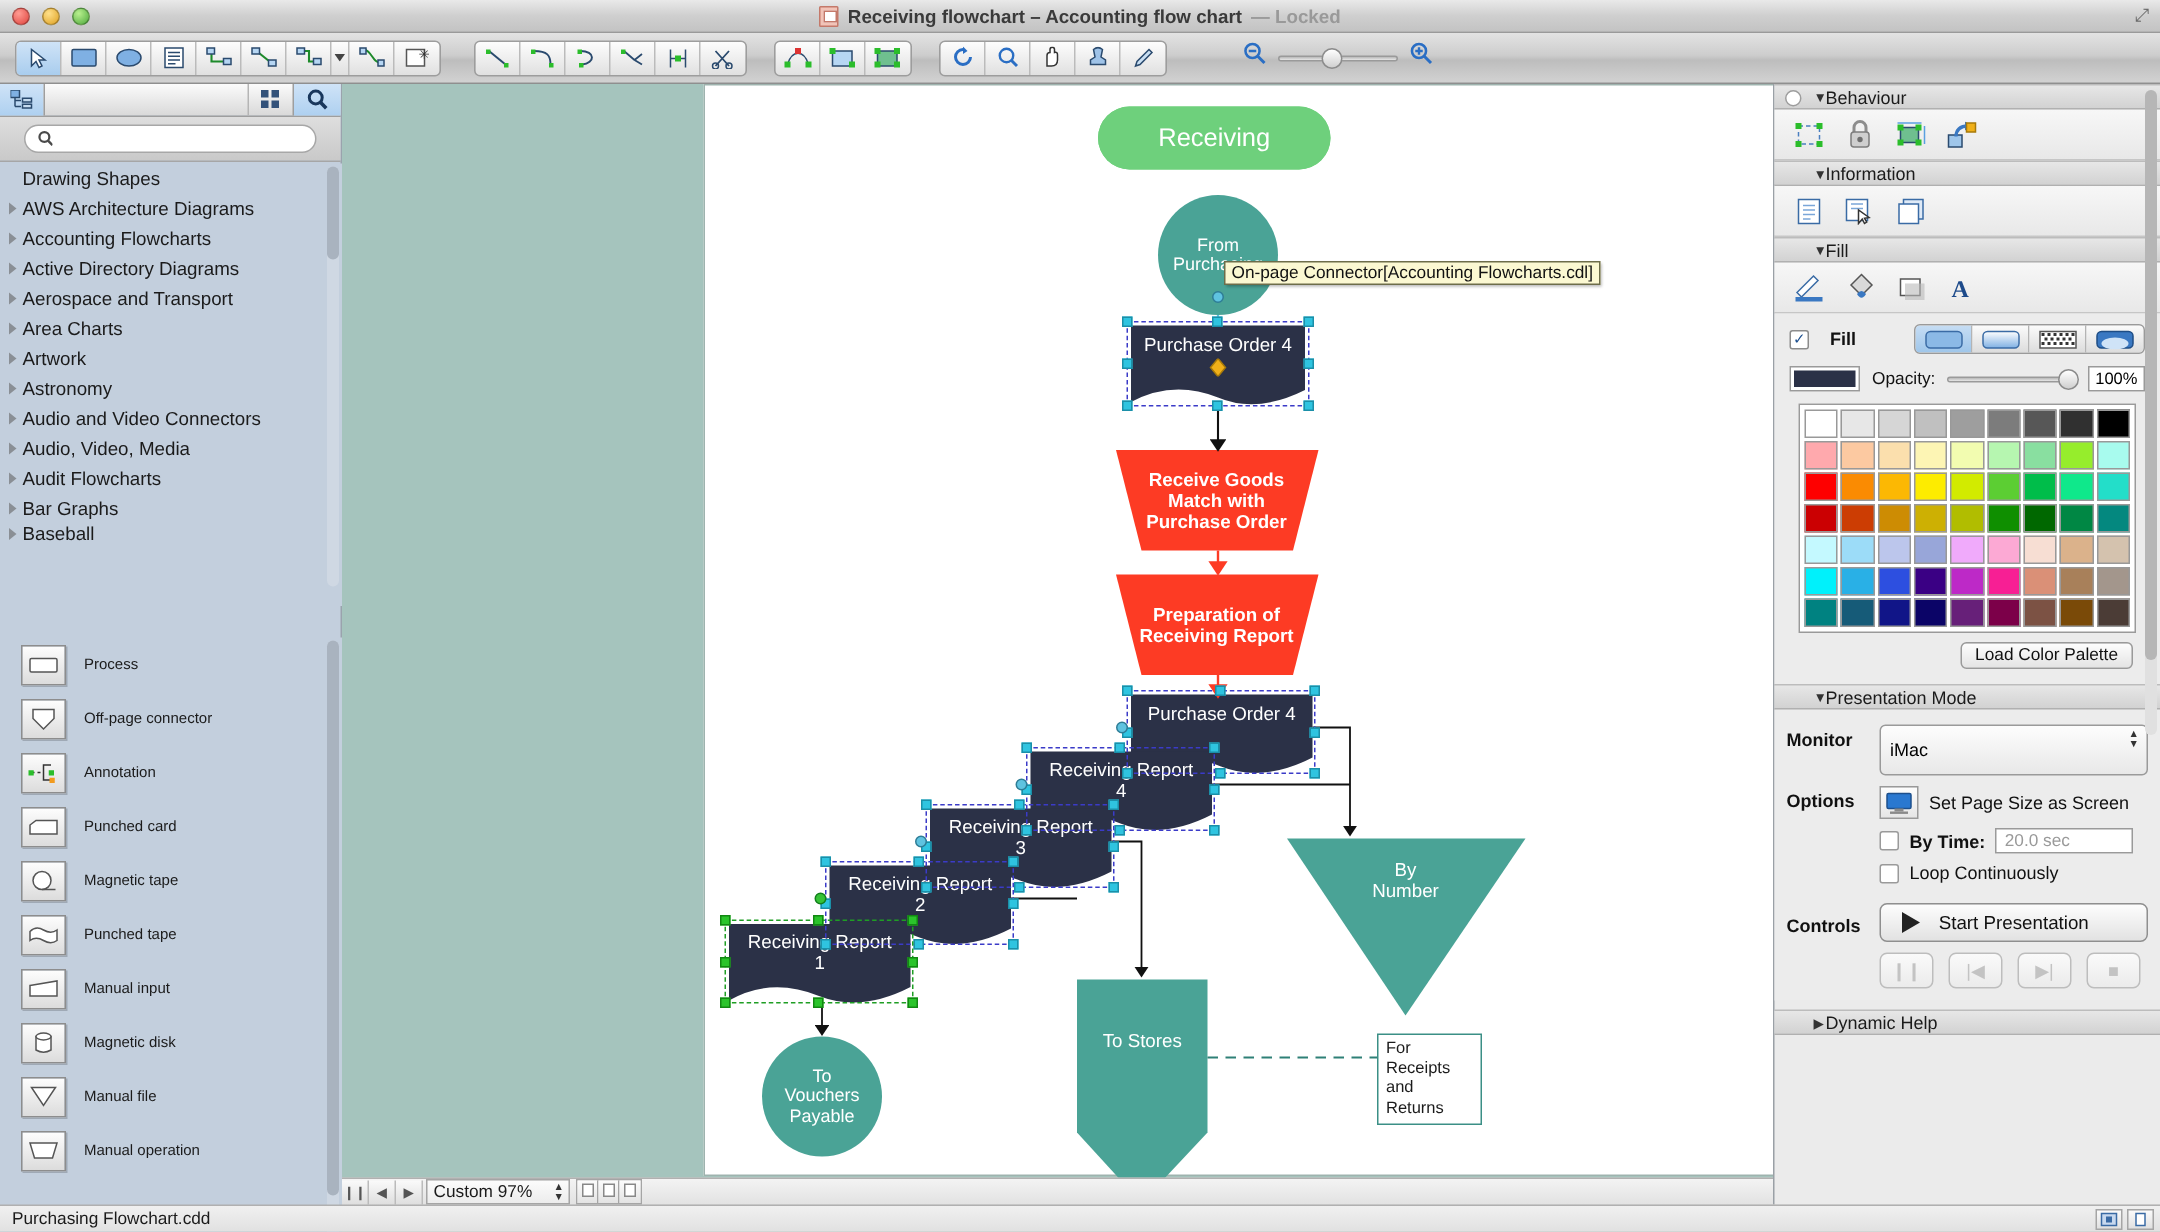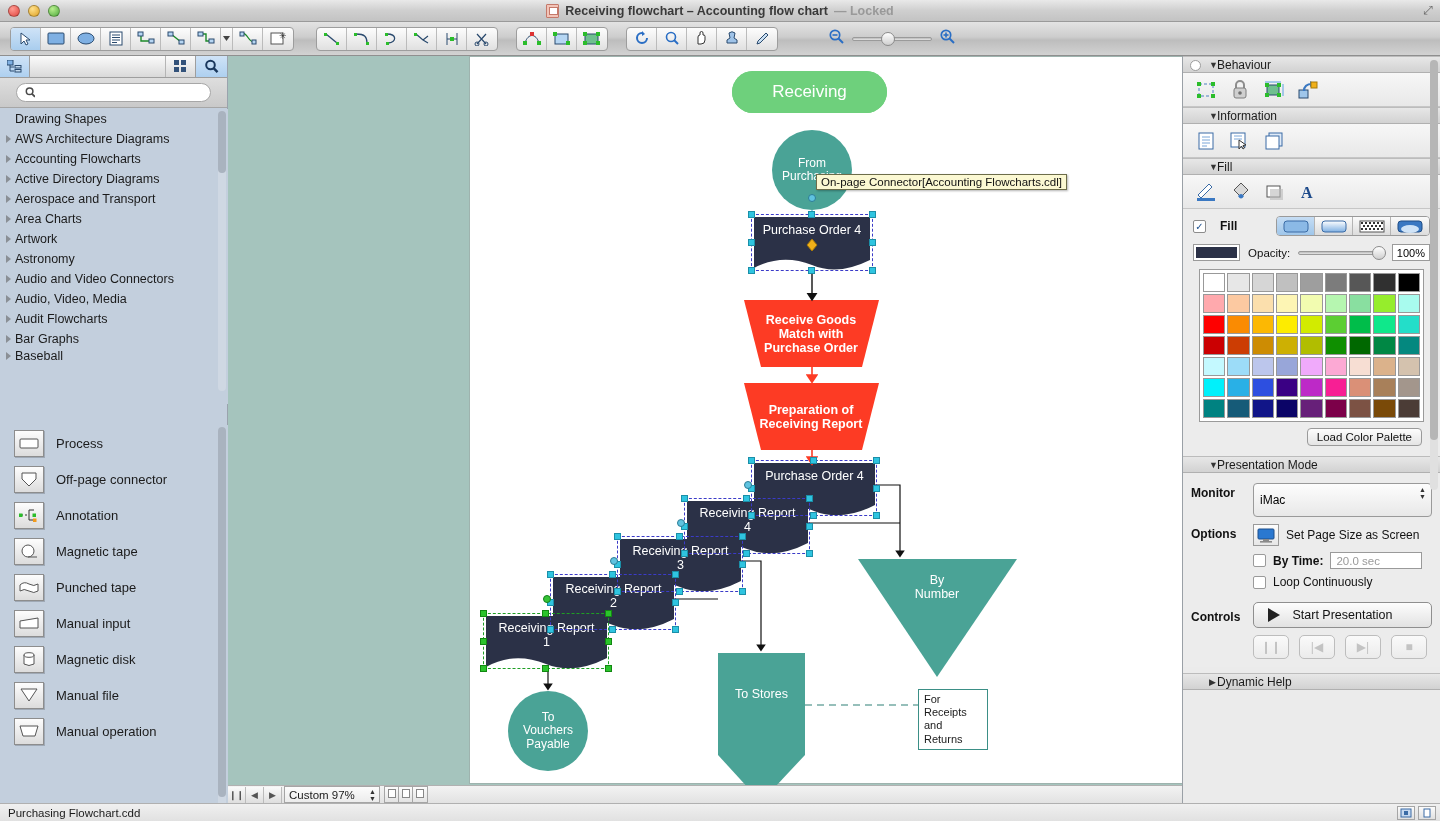--- a/index.html
+++ b/index.html
@@ -141,21 +141,21 @@
   .shapelist {
     position: absolute; top: 369px; left: 0; width: 228px; height: 434px;
     background: #c3cfdd; overflow: hidden;
   }
   .shape-item { height: 36px; display: flex; align-items: center; gap: 12px; padding-left: 14px; }
   .shape-thumb {
     width: 30px; height: 27px; background: linear-gradient(to bottom,#fdfdfd,#dcdcdc);
     border: 1px solid #8d8d8d; display: flex; align-items: center; justify-content: center;
     box-shadow: 1px 1px 0 rgba(0,0,0,.18);
   }
-  .shape-label { font-size: 13px; color: #1b1b1b; }
+  .shape-label { font-size: 10px; color: #1b1b1b; }
   .shape-scroll {
     position: absolute; right: 2px; top: 2px; width: 8px; height: 425px;
     background: #cfd8e3; border-radius: 4px;
   }
   .shape-scroll i { display: block; width: 8px; height: 370px; background: #a9b3bf; border-radius: 4px; }
 
   
   .canvasarea {
     position: absolute; left: 228px; top: 56px; width: 970px; height: 729px;
     background: #a5c4bd;
@@ -697,20 +697,28 @@
         <span class="shape-thumb">
           <svg width="22" height="16">
               <path d="M16 3 L11 3 L11 13 L16 13" stroke="#333" fill="none"></path>
               <line x1="3" y1="8" x2="11" y2="8" stroke="#333" stroke-dasharray="2 2"></line>
               <rect x="1" y="6.5" width="3.5" height="3.5" fill="#2bbd2b"></rect>
               <rect x="14.5" y="6.5" width="3.5" height="3.5" fill="#2bbd2b"></rect>
               <rect x="15" y="11.5" width="3.5" height="3.5" fill="#f29b1e"></rect>
             </svg>
         </span>
         <span class="shape-label">Annotation</span>
+      </div>
+      <div class="shape-item">
+        <span class="shape-thumb">
+          <svg width="20" height="15">
+              <path d="M1 6 L5 3 L19 3 L19 12 L1 12 Z" fill="#fff" stroke="#555"></path>
+            </svg>
+        </span>
+        <span class="shape-label">Punched card</span>
       </div>
       <div class="shape-item">
         <span class="shape-thumb">
           <svg width="20" height="17">
               <circle cx="9" cy="8" r="6" fill="#fff" stroke="#555"></circle>
               <path d="M9 14 L18 14" stroke="#555" fill="none"></path>
             </svg>
         </span>
         <span class="shape-label">Magnetic tape</span>
       </div>

